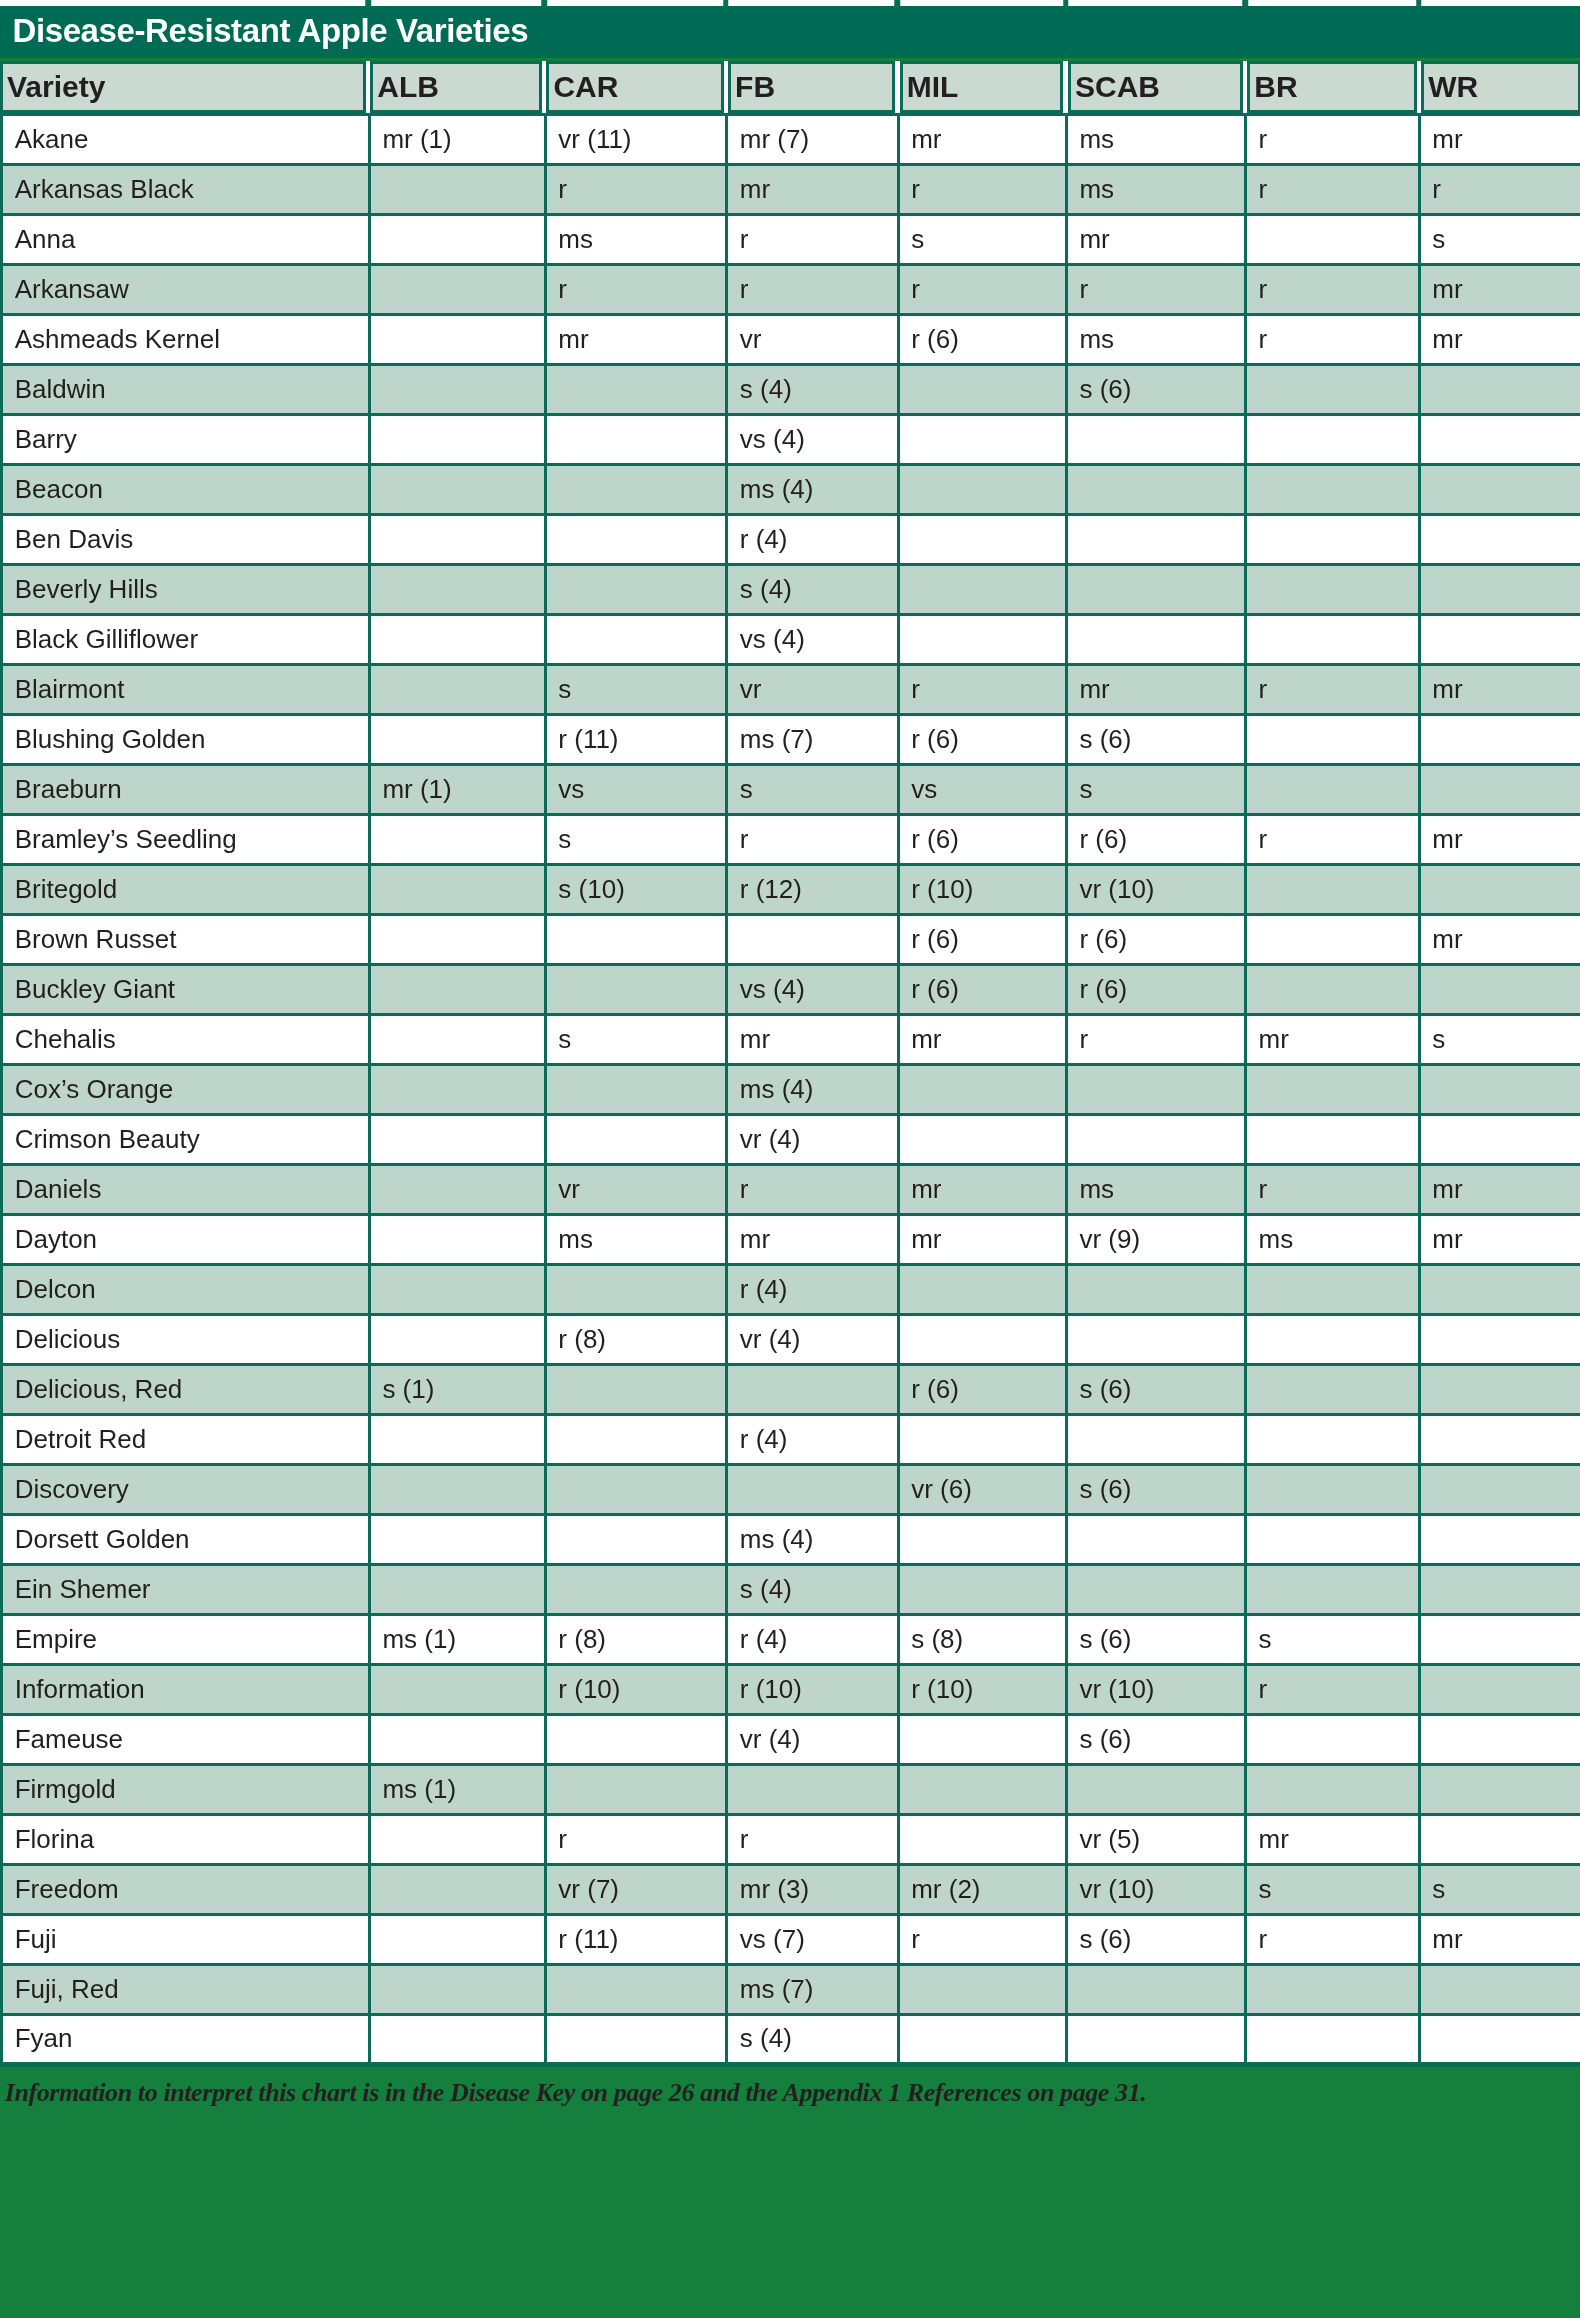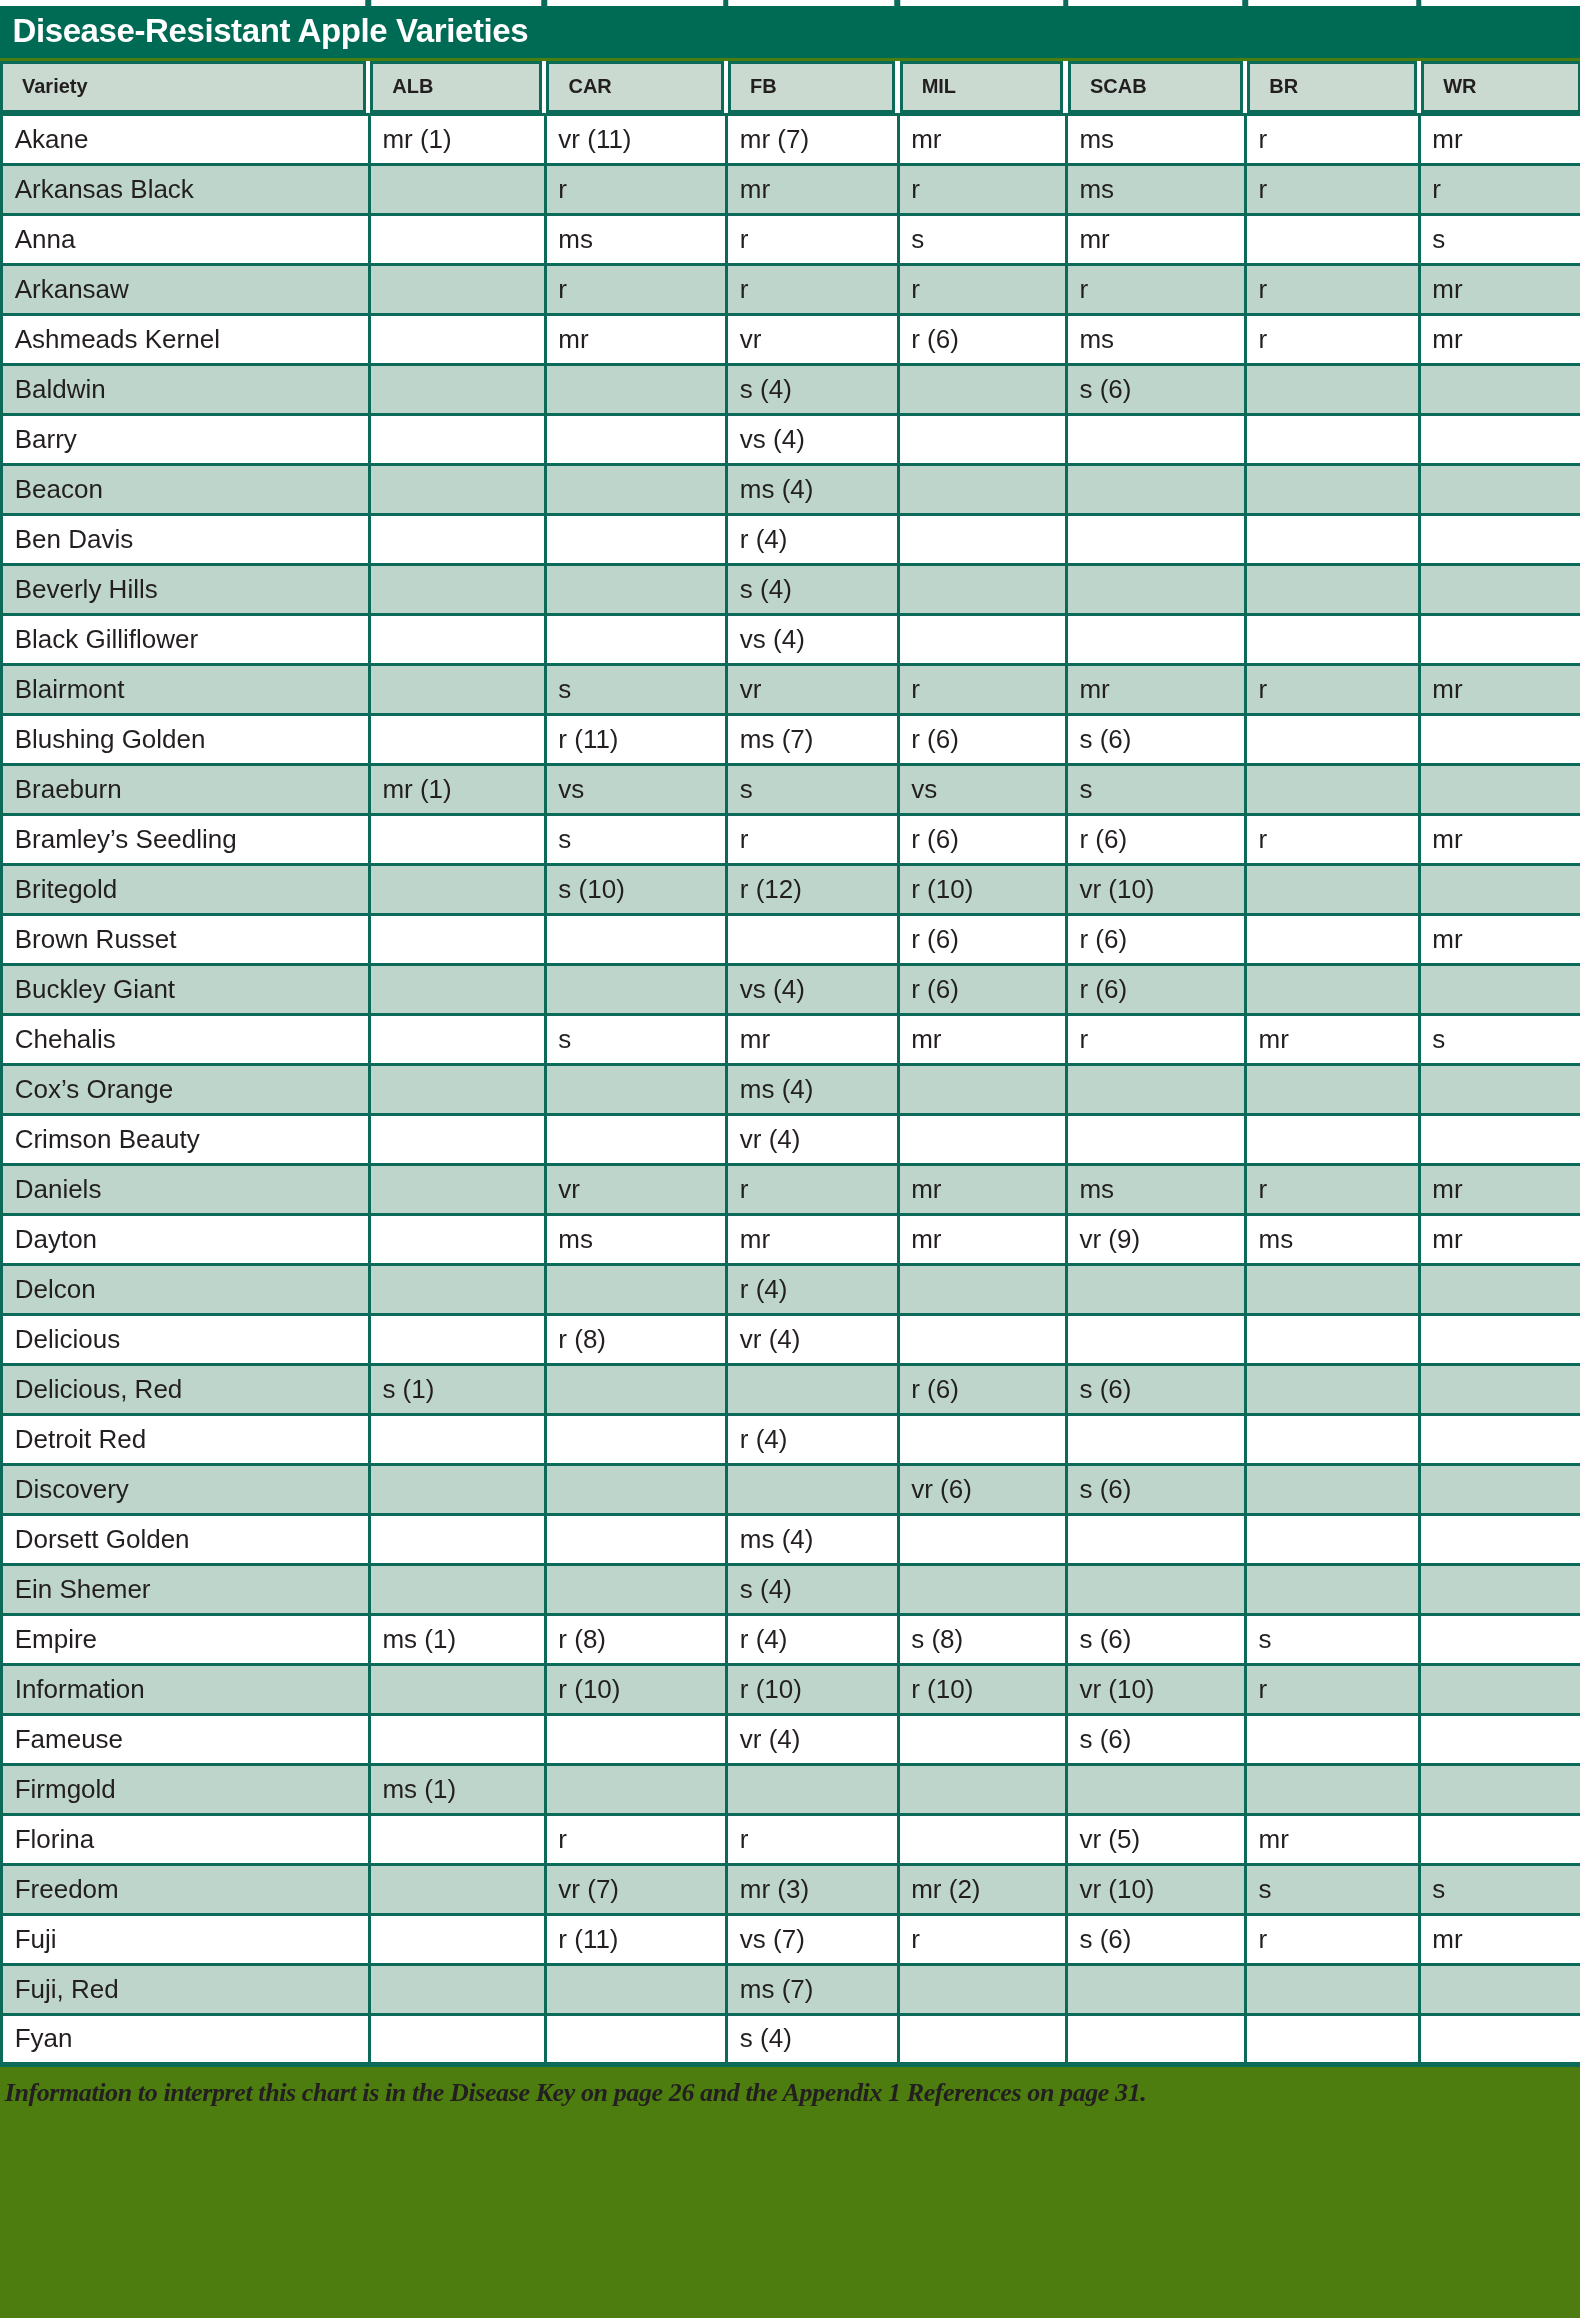--- a/index.html
+++ b/index.html
@@ -8,21 +8,21 @@
     --header-bg:#cadad1;
     --row-alt:#bed5cb;
     --text:#231f20;
   }
   *{margin:0;padding:0;box-sizing:border-box;}
   html,body{background:#ffffff;}
   #page{
     position:relative;
     width:1581px;
     height:2319px;
-    background:#4d7c0f;
+    background:#15803d;
     font-family:"Liberation Sans","DejaVu Sans",sans-serif;
     color:var(--text);
     overflow:hidden;
   }
   
   .top-strip{position:relative;height:5.5px;background:#fff;}
   .top-strip .stub{
     position:absolute;top:0;width:5.5px;height:5.5px;
     background:var(--border);transform:translateX(-50%);
   }
@@ -43,24 +43,24 @@
     display:grid;
     grid-template-columns:23.28% 11.14% 11.49% 10.85% 10.65% 11.34% 11.00% 10.25%;
     height:52px;
     background:#ffffff;
   }
   .header-cell{
     background:var(--header-bg);
     border:3.1px solid var(--border);
     margin:0 2.3px;
     font-weight:700;
-    font-size:20px;
+    font-size:30px;
     display:flex;
     align-items:center;
-    padding-left:19px;
+    padding-left:4px;
     white-space:nowrap;
     overflow:hidden;
   }
   .header-cell:first-child{margin-left:0;}
   .header-cell:last-child{margin-right:0;}
 
   table.apple{
     width:100%;
     border-collapse:collapse;
     table-layout:fixed;

